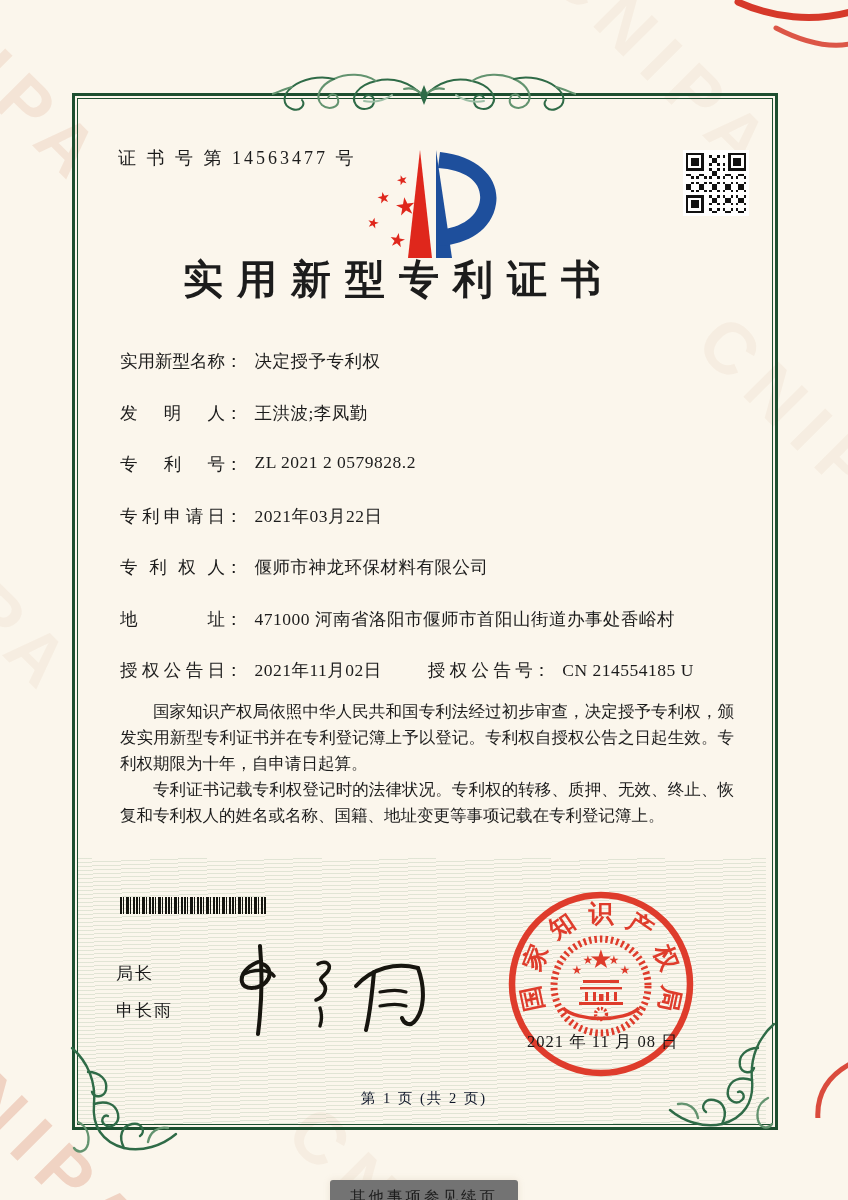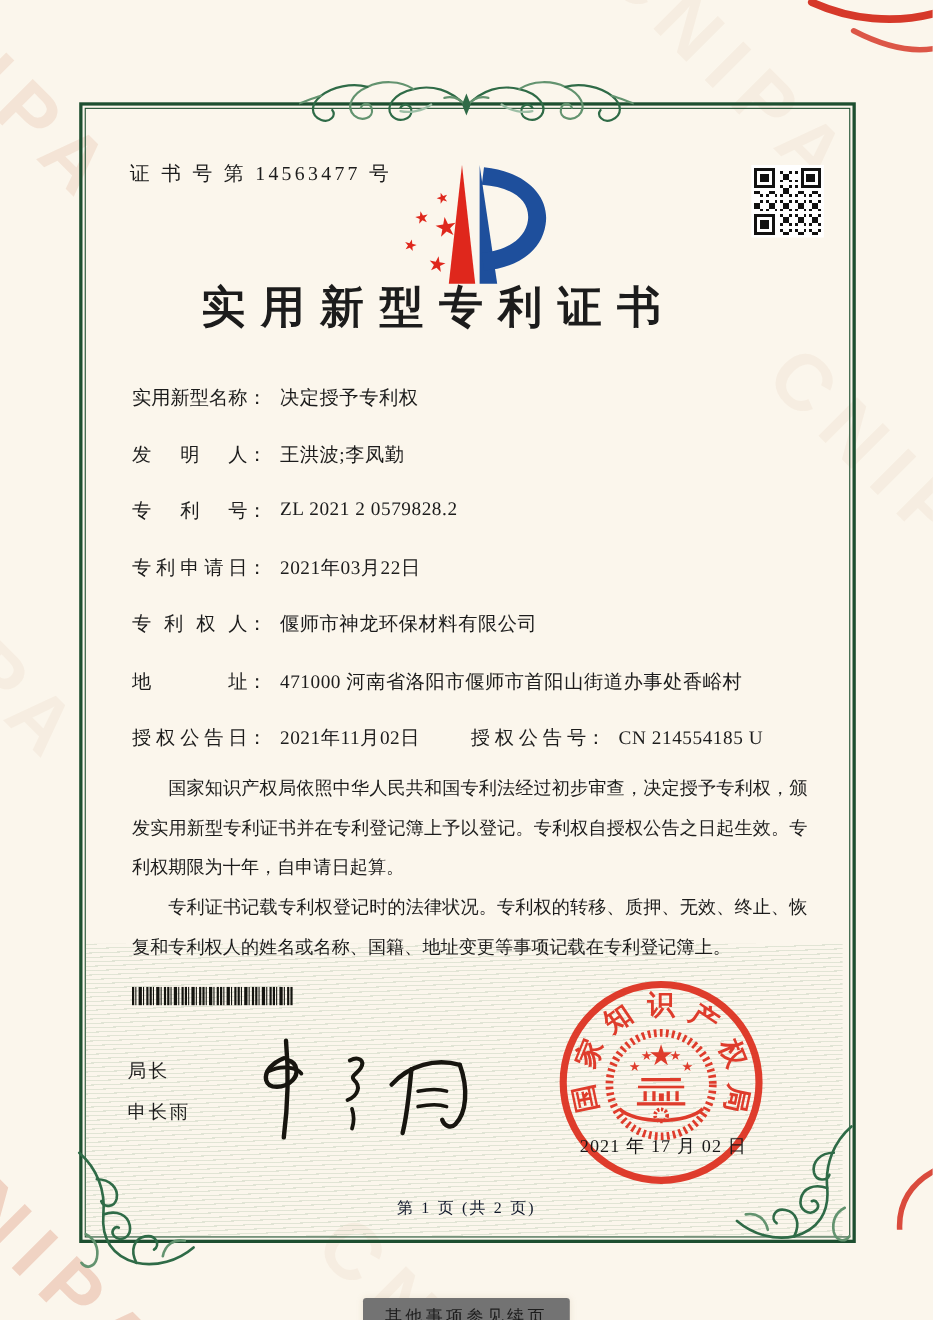--- a/index.html
+++ b/index.html
@@ -41,21 +41,21 @@
     font-size:40px;font-weight:bold;letter-spacing:14px;padding-left:14px;box-sizing:border-box;
   }
   .fields{left:120px;top:349px;width:620px;}
   .frow{display:flex;align-items:flex-start;height:23px;margin-bottom:28.5px;font-size:17.5px;}
   .flabel{
     display:inline-block;width:105px;text-align:justify;text-align-last:justify;
   }
   .fcolon{display:inline-block;margin-right:12px;}
   .fvalue{letter-spacing:.5px;white-space:nowrap;}
   .grant2{margin-left:46px;display:flex;align-items:baseline;}
-  .paras{left:120px;top:699px;width:614px;font-size:16.5px;line-height:36px;text-align:justify;}
+  .paras{left:120px;top:699px;width:614px;font-size:16.5px;line-height:26px;text-align:justify;}
   .paras p{margin:0;text-indent:2em;}
   .barcode{left:120px;top:897px;width:216px;height:17px;display:flex;align-items:stretch;overflow:hidden;}
   .barcode i{display:block;background:#14140f;}
   .signer{left:116px;font-family:"Liberation Sans","DejaVu Sans",sans-serif;font-size:17px;letter-spacing:2px;}
   .pageinfo{left:0;top:1089px;width:848px;text-align:center;font-size:14.5px;letter-spacing:2px;color:#0f172a;}
   .footnote{
     left:0;top:1136px;width:848px;text-align:center;
   }
   .footnote span{
     display:inline-block;background:#737373;border-radius:3px;
@@ -402,19 +402,19 @@
       <text x="96" y="34" transform="rotate(-102 96 96)">国</text>
       <text x="96" y="34" transform="rotate(-68 96 96)">家</text>
       <text x="96" y="34" transform="rotate(-34 96 96)">知</text>
       <text x="96" y="34" transform="rotate(0 96 96)">识</text>
       <text x="96" y="34" transform="rotate(34 96 96)">产</text>
       <text x="96" y="34" transform="rotate(68 96 96)">权</text>
       <text x="96" y="34" transform="rotate(102 96 96)">局</text>
     </g>
 </svg>
 
-<div class="abs sealdate">2021 年 17 月 02 日</div>
+<div class="abs sealdate">2021 年 11 月 08 日</div>
 
 <div class="abs pageinfo">第 1 页 (共 2 页)</div>
 
 <div class="abs footnote">
   <span>其他事项参见续页</span>
 </div>
 
 </body></html>

